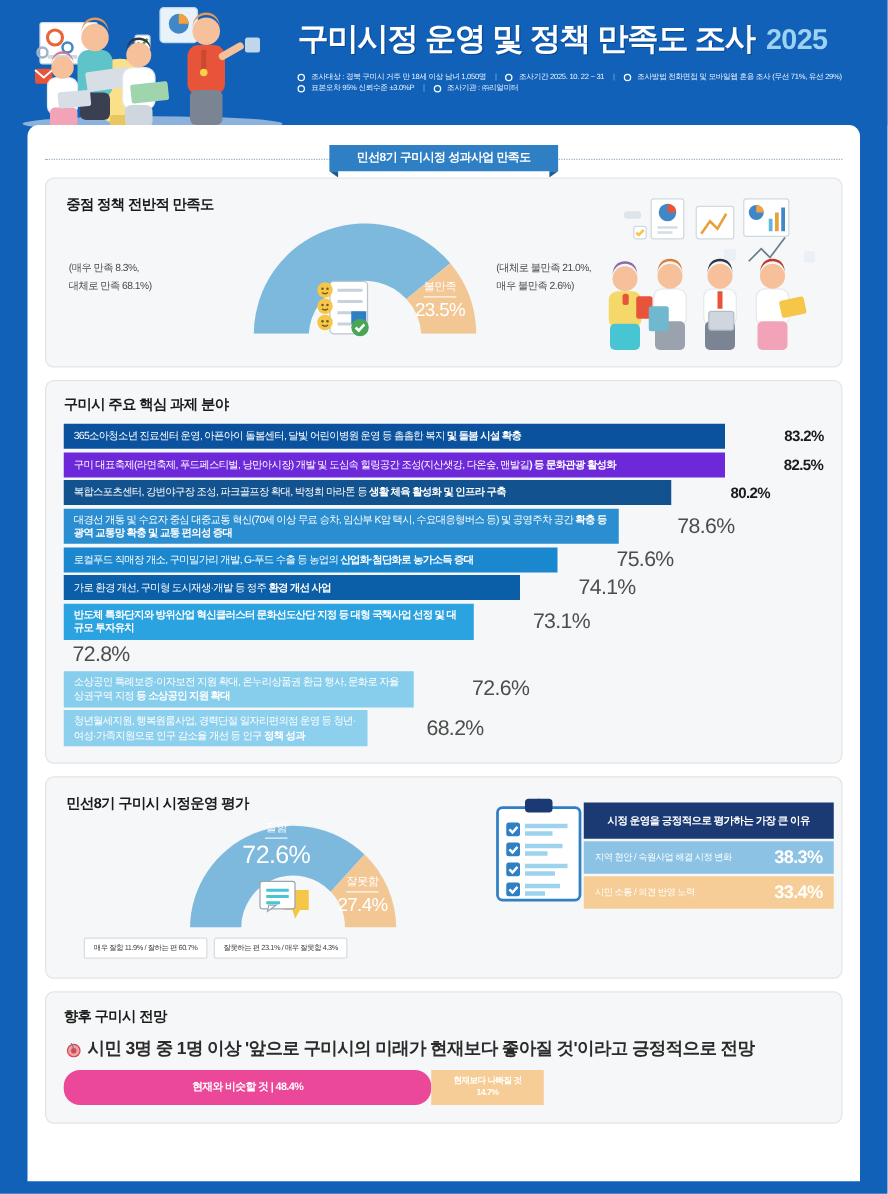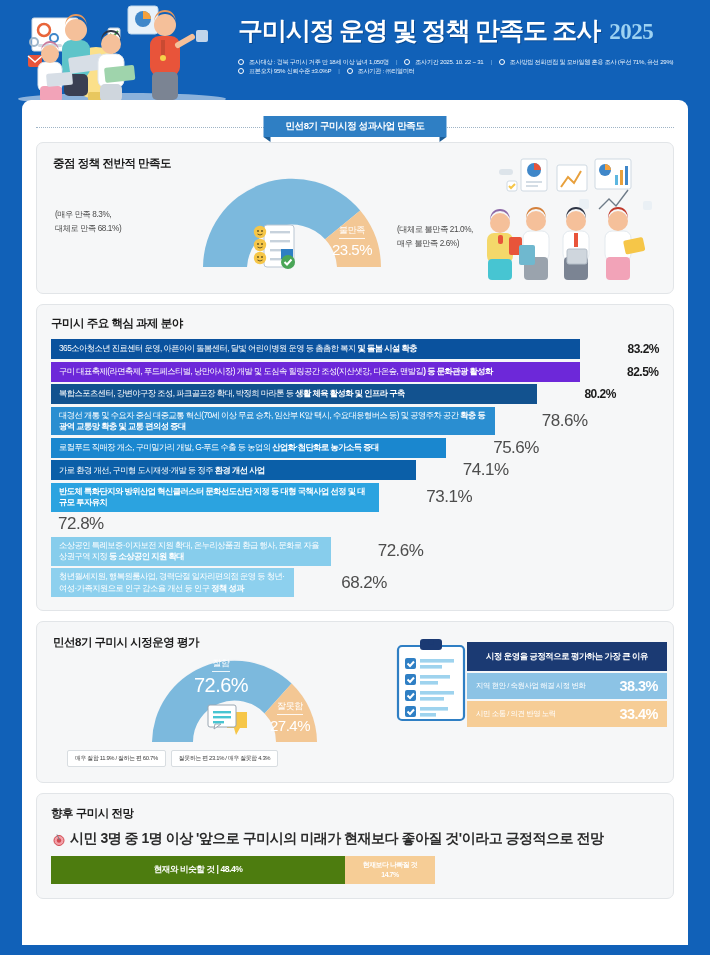--- a/index.html
+++ b/index.html
@@ -6,21 +6,21 @@
   body{
     width:710px;height:955px;
     background:#1161b8;
     font-family:"Liberation Sans","DejaVu Sans",sans-serif;
     overflow:hidden;position:relative;
   }
   
   .header{position:relative;height:100px;background:#1161b8;}
   .header-art{position:absolute;left:10px;top:0;width:225px;height:105px;}
   .header-text{position:absolute;left:238px;top:14px;right:8px;}
-  .title-row{display:flex;align-items:baseline;gap:9px;font-family:Liberation Serif, serif;}
+  .title-row{display:flex;align-items:baseline;gap:9px;}
   .title-main{font-size:25px;font-weight:bold;color:#ffffff;letter-spacing:-1px;
     text-shadow:1px 1px 0 #0b4a91;white-space:nowrap;}
   .title-year{font-size:23px;font-weight:bold;color:#9dd2f2;letter-spacing:-0.5px;}
   .subinfo{margin-top:10px;}
   .subline{display:flex;align-items:center;flex-wrap:nowrap;gap:4px;
     font-size:6.1px;color:#e9f3fc;letter-spacing:-0.25px;line-height:1.55;white-space:nowrap;}
   .bullet{display:inline-block;width:4px;height:4px;border-radius:50%;
     border:1.1px solid #ffffff;flex:none;margin-right:1px;}
   .sep{color:#8bbde8;margin:0 3px;}
   
@@ -46,21 +46,21 @@
   .sat-card .card-title{position:absolute;left:16px;top:13px;}
   .gauge{position:absolute;left:160px;top:24px;width:190px;height:100px;}
   .gauge svg{display:block;}
   .g-lab{position:absolute;text-align:center;pointer-events:none;}
   .g-lab .nm{font-size:9px;color:#ffffff;letter-spacing:-0.4px;
     border-bottom:1px solid rgba(255,255,255,.85);display:inline-block;padding-bottom:1px;}
   .g-lab .vl{font-size:20px;color:#ffffff;letter-spacing:-0.5px;margin-top:2px;}
   .g-lab.small .vl{font-size:15px;}
   .note{position:absolute;font-size:8.2px;color:#4a4a4a;letter-spacing:-0.4px;line-height:1.75;}
   .note-l{left:18px;top:65px;}
-  .note-r{left:360px;top:80px;}
+  .note-r{left:360px;top:65px;}
   .sat-people{position:absolute;right:10px;top:14px;width:180px;height:125px;}
   .clip-ico{position:absolute;left:213px;top:78px;width:50px;height:50px;}
   
   .task-card{padding:11px 14px 10px 14px;}
   .task-card .card-title{margin-bottom:8px;}
   .task-row{display:flex;align-items:center;margin-bottom:2.5px;gap:40px;}
   .task-bar{display:flex;align-items:center;min-height:20px;padding:3px 8px;
     box-sizing:border-box;}
   .task-bar span{font-size:8.3px;letter-spacing:-0.55px;line-height:1.38;}
   .task-val{font-size:12px;font-weight:bold;color:#1b1b1b;letter-spacing:-0.5px;
@@ -441,21 +441,21 @@
       <span class="target-ico">
         <svg viewBox="0 0 12 12" width="12" height="12">
           <circle cx="6" cy="6.5" r="5" fill="#f2a0a8" stroke="#d2484f" stroke-width="1"></circle>
           <circle cx="6" cy="6.5" r="2.2" fill="#d2484f"></circle>
           <path d="M6.5 6L4 0.5" stroke="#7a7f88" stroke-width="1"></path>
         </svg>
       </span>
       <span>시민 3명 중 1명 이상 '앞으로 구미시의 미래가 현재보다 좋아질 것'이라고 긍정적으로 전망</span>
     </div>
     <div class="out-bar" id="outlook-bar">
-        <div class="out-seg" style="background: #4d7c0f; width: 48.4%;">현재와 비슷할 것  |  48.4%</div>
+        <div class="out-seg" style="background: #ec4899; width: 48.4%; border-radius: 13px;">현재와 비슷할 것  |  48.4%</div>
         <div class="out-seg two" style="background: rgb(246, 205, 150); width: 14.7%;">
           <div>현재보다 나빠질 것</div>
           <div>14.7%</div>
         </div>
       </div>
   </div>
 
 </div>
 
 </body></html>

